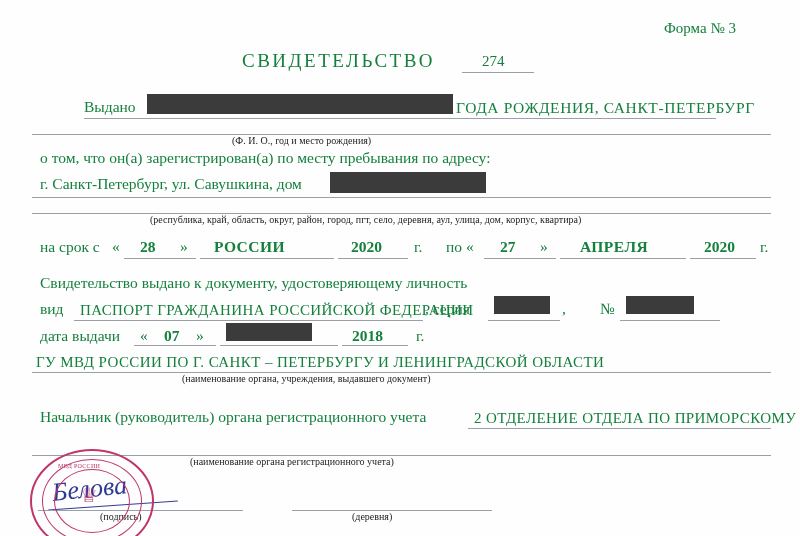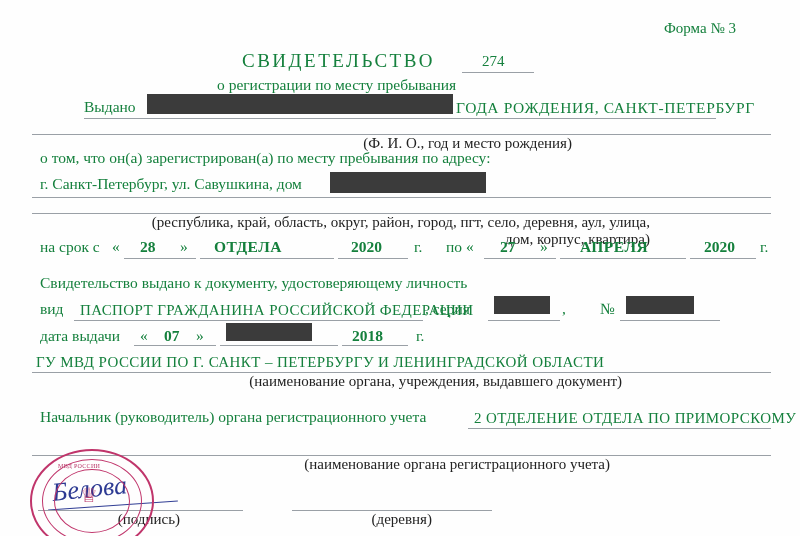--- a/index.html
+++ b/index.html
@@ -22,23 +22,23 @@
     position: absolute;
     border-bottom: 1px solid #9aa0a6;
     height: 0;
   }
   .redact {
     position: absolute;
     background: #3b3b3b;
   }
   .caption {
     position: absolute;
-    font-size: 15px;
+    font-size: 10px;
     color: #222;
-    text-align: right;
+    text-align: left;
     font-family: "Liberation Serif", serif;
   }
   .txt {
     position: absolute;
     white-space: nowrap;
     font-family: "Liberation Serif", serif;
     color: #15803d;
   }
 
   
@@ -97,21 +97,20 @@
 
 <div id="page">
 
   <div class="txt form-no" style="left:664px; top:20px;">Форма № 3</div>
 
   <div class="txt title-main" style="left:242px; top:50px;">СВИДЕТЕЛЬСТВО</div>
 
   <div class="txt num-274" style="left:482px; top:53px;">274</div>
   <div class="line" style="left:462px; top:72px; width:72px;"></div>
 
-  <div class="txt title-sub" style="left:217px; top:76px;">о регистрации по месту пребывания</div>
 
   <div class="txt body-txt" style="left:84px; top:98px;">Выдано</div>
   <div class="redact" style="left:147px; top:94px; width:306px; height:20px;"></div>
   <div class="txt body-txt spaced" style="left:456px; top:99px;">ГОДА РОЖДЕНИЯ, САНКТ-ПЕТЕРБУРГ</div>
   <div class="line" style="left:84px; top:118px; width:632px;"></div>
 
   <div class="line" style="left:32px; top:134px; width:739px;"></div>
   <div class="caption" style="left:232px; top:135px; width:340px;">(Ф. И. О., год и место рождения)</div>
 
   <div class="txt body-txt" style="left:40px; top:175px;">г. Санкт-Петербург, ул. Савушкина, дом</div>
@@ -122,21 +121,21 @@
 
   <div class="line" style="left:32px; top:213px; width:739px;"></div>
   <div class="caption" style="left:150px; top:214px; width:500px;">(республика, край, область, округ, район, город, пгт, село, деревня, аул, улица, дом, корпус, квартира)</div>
 
   <div class="txt body-txt" style="left:40px; top:238px;">на срок с</div>
   <div class="txt body-txt" style="left:112px; top:238px;">«</div>
   <div class="txt body-txt" style="left:140px; top:238px; font-weight:bold;">28</div>
   <div class="txt body-txt" style="left:180px; top:238px;">»</div>
   <div class="line" style="left:124px; top:258px; width:72px;"></div>
 
-  <div class="txt body-txt" style="left:214px; top:238px; font-weight:bold; letter-spacing:0.5px;">ОТДЕЛА</div>
+  <div class="txt body-txt" style="left:214px; top:238px; font-weight:bold; letter-spacing:0.5px;">РОССИИ</div>
   <div class="line" style="left:200px; top:258px; width:134px;"></div>
 
   <div class="txt body-txt" style="left:351px; top:238px; font-weight:bold;">2020</div>
   <div class="line" style="left:338px; top:258px; width:70px;"></div>
 
   <div class="txt body-txt" style="left:414px; top:238px;">г.</div>
 
   <div class="txt body-txt" style="left:446px; top:238px;">по «</div>
   <div class="txt body-txt" style="left:500px; top:238px; font-weight:bold;">27</div>
   <div class="txt body-txt" style="left:540px; top:238px;">»</div>

